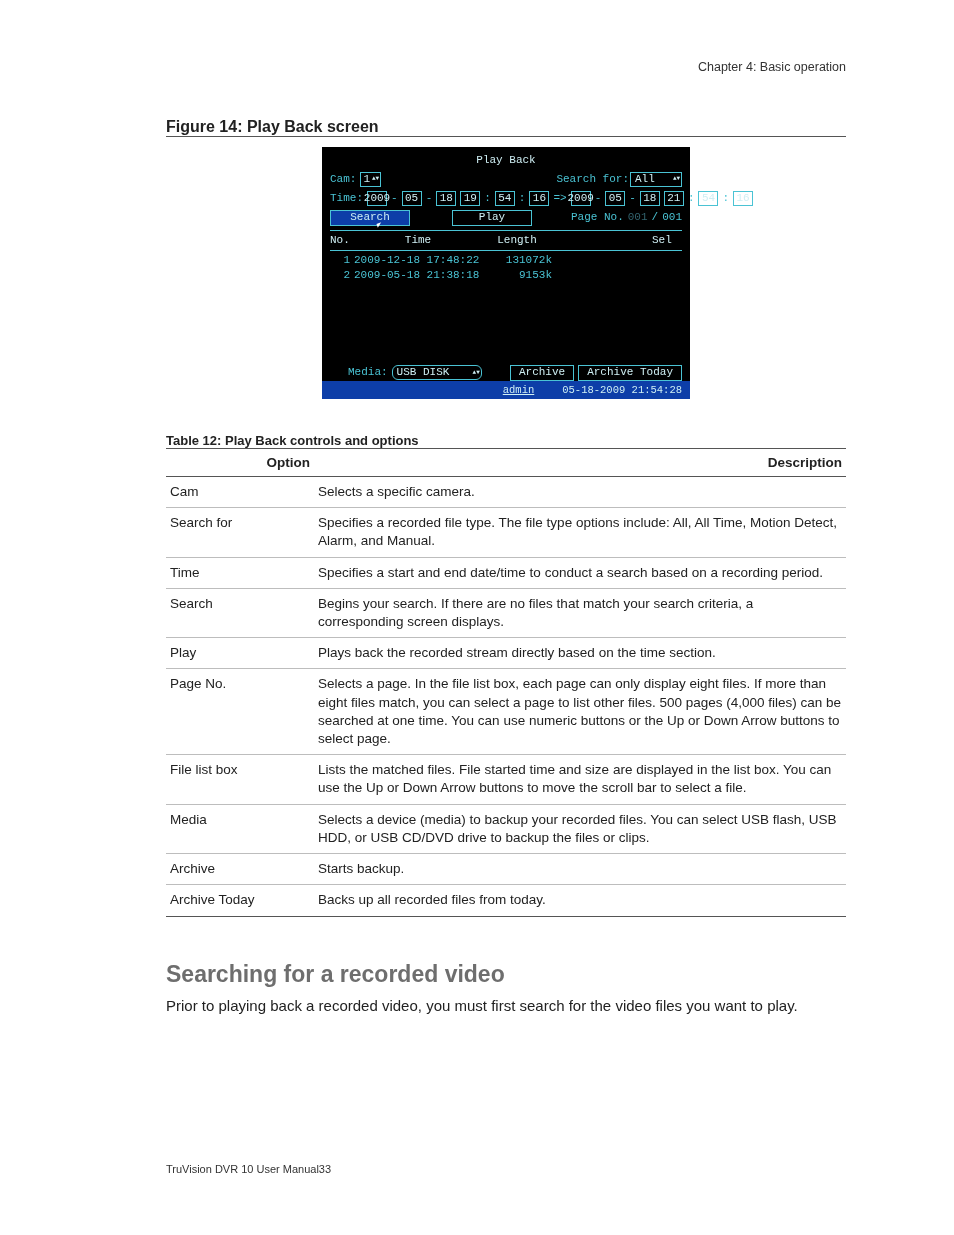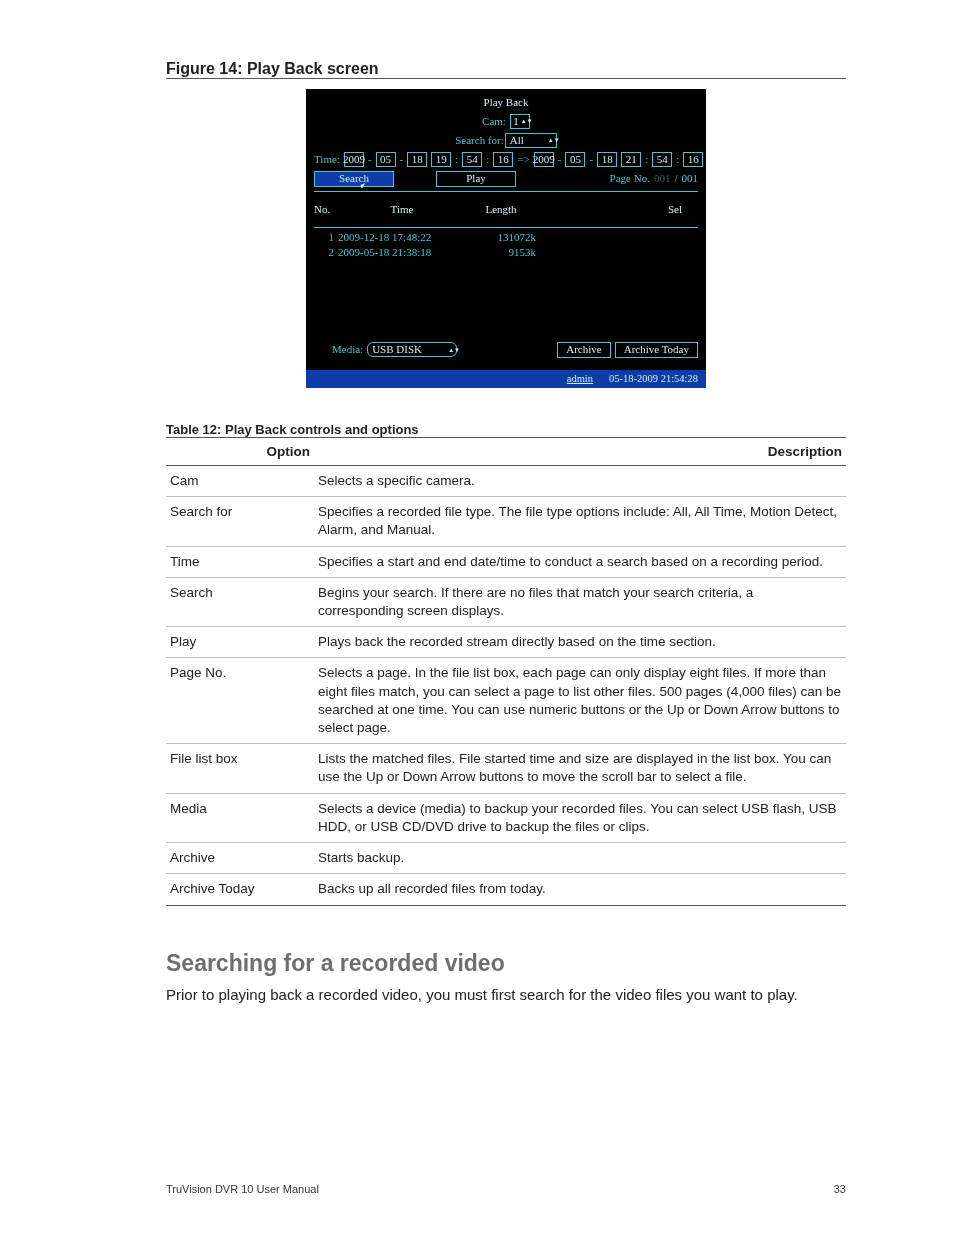--- a/index.html
+++ b/index.html
@@ -25,32 +25,32 @@
     font-weight: 600;
     font-size: 16px;
   }
   .fig-rule {
     border: 0;
     border-top: 1px solid #555;
     margin: 0 0 10px 0;
   }
   
   .dvr-shot {
-    width: 400px;
+    width: 368px;
     margin: 0 auto 34px auto;
     background: #000;
     padding: 6px 8px 4px 8px;
     color: #4ac3d4;
-    font-family: Liberation Serif, serif;
+    font-family: Liberation Mono, monospace;
     font-size: 11px;
     line-height: 1.35;
   }
   .dvr-title { text-align: center; color: #cfeff4; margin-bottom: 4px; }
   .dvr-row { display: flex; align-items: center; gap: 4px; margin-bottom: 4px; white-space: nowrap; }
-  .dvr-row.spread { justify-content: space-between; flex-direction: column; }
+  .dvr-row.spread { justify-content: space-between; }
   .dvr-box {
     border: 1px solid #4ac3d4;
     padding: 0 2px;
     min-width: 20px;
     display: inline-flex;
     align-items: center;
     justify-content: center;
     height: 15px;
     color: #cfeff4;
   }
@@ -63,41 +63,41 @@
     align-items: center;
     height: 16px;
   }
   .dvr-btn.active { background: #0d3ea8; }
   .dvr-sep { color:#4ac3d4; }
   .dvr-head {
     display: grid;
     grid-template-columns: 24px 128px 70px 1fr 30px;
     border-top: 1px solid #4ac3d4;
     border-bottom: 1px solid #4ac3d4;
-    padding: 10px 0;
+    padding: 2px 0;
     color: #cfeff4;
   }
   .dvr-body { min-height: 110px; padding-top: 2px; }
   .dvr-brow {
     display: grid;
     grid-template-columns: 24px 128px 70px 1fr 30px;
     color: #4ac3d4;
   }
   .dvr-foot1 { display:flex; align-items:center; gap:4px; margin-top:4px; }
   .dvr-foot1 .label { margin-left: 18px; }
   .dvr-foot1 .media-box { flex: 0 0 auto; width: 90px; justify-content:flex-start; padding-left:4px;border-radius:6px;}
   .dvr-foot1 .spacer { flex:1; }
   .dvr-status {
     background: #0d3ea8;
     color: #cfeff4;
     display: flex;
-    margin: 12px -8px -4px -8px;
+    margin: 0 -8px -4px -8px;
     padding: 2px 8px;
     justify-content: flex-end;
-    gap: 16px;
+    gap: 28px;
     font-size: 10.5px;
   }
   .dvr-status span:first-child { text-decoration: underline; }
   .cursor {
     position: relative;
   }
   .cursor::after {
     content: "";
     position: absolute;
     left: 46px; top: 12px;
@@ -142,32 +142,32 @@
   p.body {
     font-size: 15px;
     line-height: 1.35;
     margin: 0;
   }
   
   .page-footer {
     position: absolute;
     left: 166px;
     right: 108px;
-    bottom: 40px;
+    bottom: 60px;
     display: flex;
-    justify-content: space-between;
     font-size: 11px;
     color: #333;
     margin-top: 16px;
   }
 </style>
 </head>
 <body>
 
 <div class="page">
+  <div class="chapter-header">Chapter 4: Basic operation</div>
 
   <div class="fig-caption">Figure 14: Play Back screen</div>
   <hr class="fig-rule">
 
   <div class="dvr-shot">
     <div class="dvr-title">Play Back</div>
 
     <div class="dvr-row spread">
       <div style="display:flex;align-items:center;gap:4px;">
         <span>Cam:</span>

